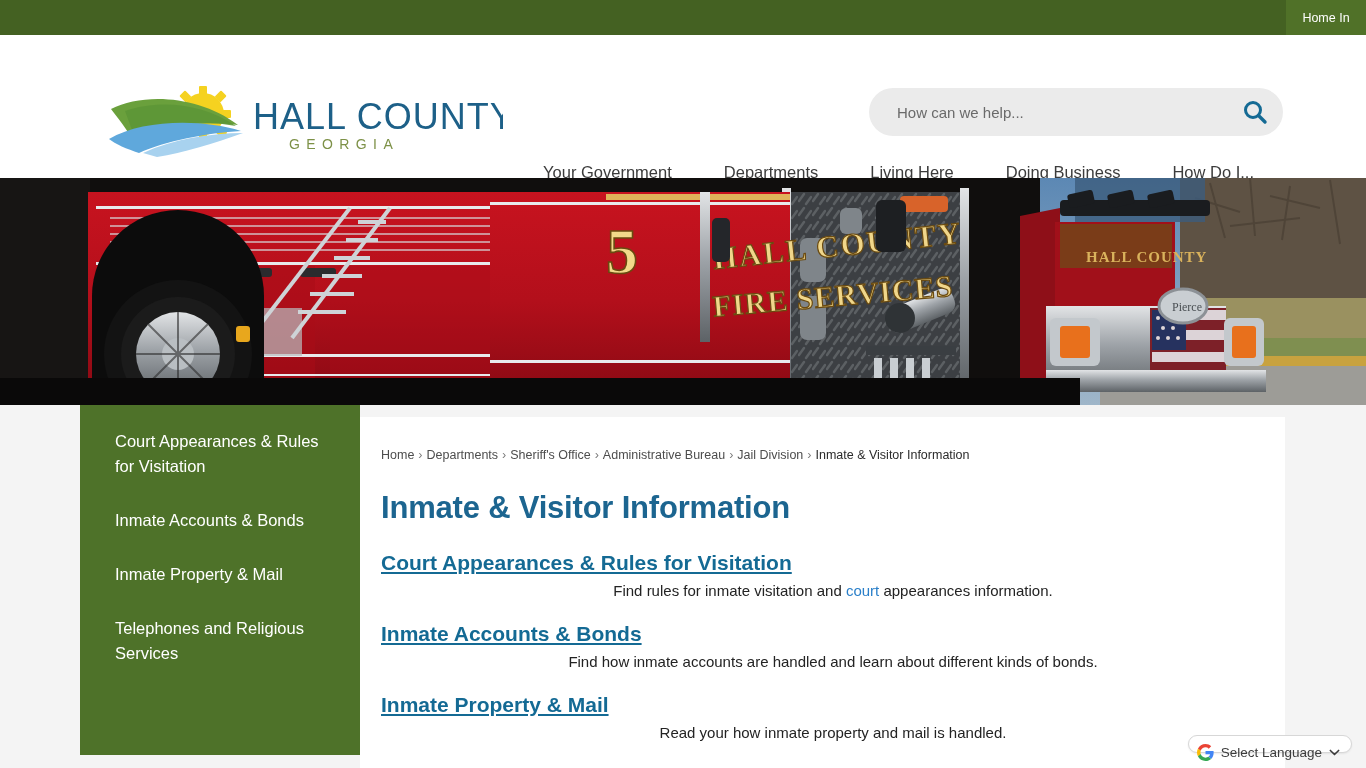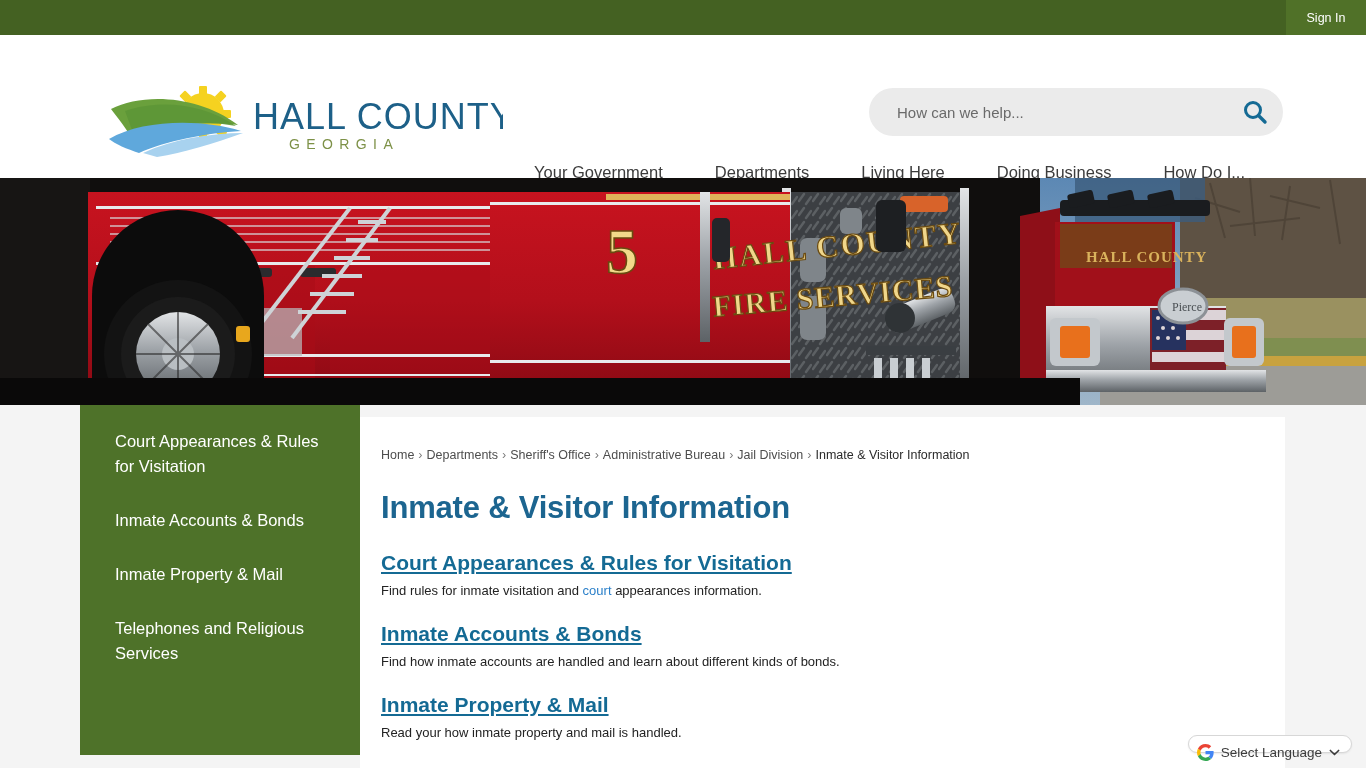--- a/index.html
+++ b/index.html
@@ -77,21 +77,21 @@
   }
   .searchwrap input::placeholder { color: #6a6a6a; }
   .search-btn {
     width: 56px; height: 50px;
     display: flex; align-items: center; justify-content: center;
     cursor: pointer; background: transparent; border: none;
   }
 
   .mainnav {
     position: absolute;
-    left: 0; right: 12px; top: 128px;
+    left: 0; right: 3px; top: 128px;
     display: flex;
     justify-content: flex-end;
     padding-right: 83px;
   }
   .mainnav a {
     font-size: 16.5px;
     color: #3c3c3c;
     text-decoration: none;
     padding: 0 26px;
     white-space: nowrap;
@@ -167,23 +167,24 @@
     font-weight: bold;
     margin-bottom: 6px;
   }
   .section h2 a {
     color: #146a94;
     text-decoration: underline;
     text-underline-offset: 2px;
     cursor: pointer;
   }
   .section p {
-    font-size: 13px;
+    font-size: 15px;
     color: #232323;
     line-height: 20px;
+    text-align: center;
   }
   .section p a {
     color: #2a7fc9;
     text-decoration: none;
     cursor: pointer;
   }
 
   
   .gtranslate {
     position: absolute;
@@ -202,21 +203,21 @@
   .gtranslate .glabel {
     font-size: 13.5px;
     color: #3c3c3c;
   }
   .chev { width: 11px; height: 11px; }
 </style>
 </head>
 <body>
 
 <div class="topbar">
-  <div class="signin">Sign In</div>
+  <div class="signin">Home In</div>
 </div>
 
 <div class="header">
 
   <div class="logo">
     <svg viewBox="0 0 400 78" width="400" height="78" xmlns="http://www.w3.org/2000/svg">
 
       <g fill="#f5d220">
         <circle cx="100" cy="33" r="21"></circle>
         <g>

